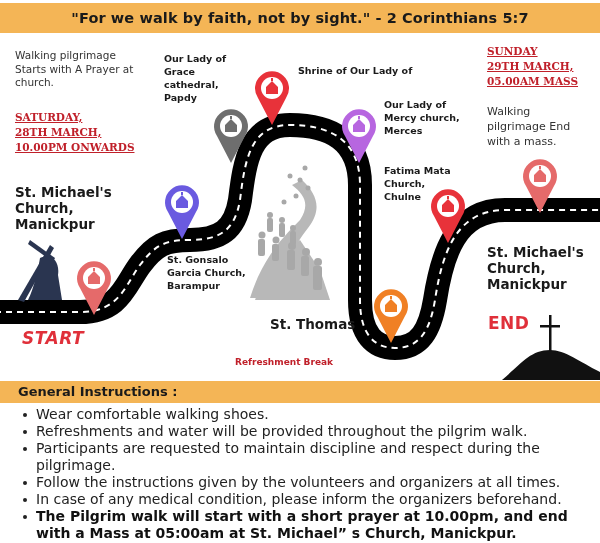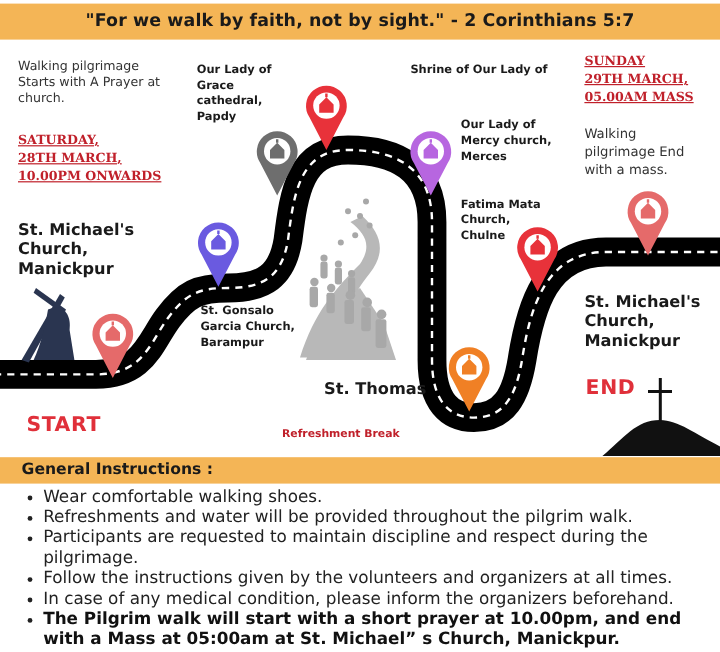--- a/index.html
+++ b/index.html
@@ -121,34 +121,34 @@
   <div class="date">SATURDAY,</div>
   <div class="date">28TH MARCH,</div>
   <div class="date">10.00PM ONWARDS</div>
 </div>
 
 <div class="abs big" style="left:15px;top:184px;">
   <div>St. Michael's</div>
   <div>Church,</div>
   <div>Manickpur</div>
 </div>
-<div class="abs marker" style="left:22px;top:344px;">START</div>
+<div class="abs marker" style="left:22px;top:328px;font-style:italic;">START</div>
 
 <div class="abs stop" style="left:167px;top:253px;">
   <div>St. Gonsalo</div>
   <div>Garcia Church,</div>
   <div>Barampur</div>
 </div>
 <div class="abs stop" style="left:164px;top:52px;">
   <div>Our Lady of</div>
   <div>Grace</div>
   <div>cathedral,</div>
   <div>Papdy</div>
 </div>
-<div class="abs stop" style="left:298px;top:52px;margin-left:44px;">
+<div class="abs stop" style="left:298px;top:64px;">
   <div>Shrine of Our Lady of</div>
 </div>
 <div class="abs stop" style="left:384px;top:98px;">
   <div>Our Lady of</div>
   <div>Mercy church,</div>
   <div>Merces</div>
 </div>
 <div class="abs big" style="left:234px;top:316px;margin-left:36px;">
   <div>St. Thomas</div>
 </div>

